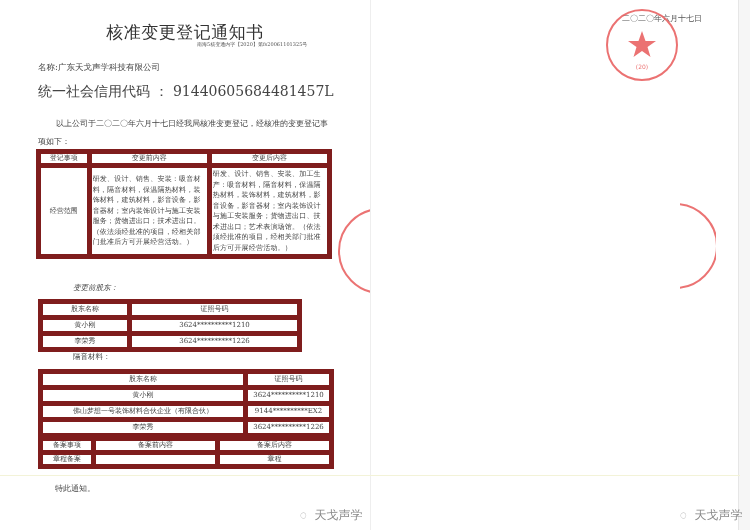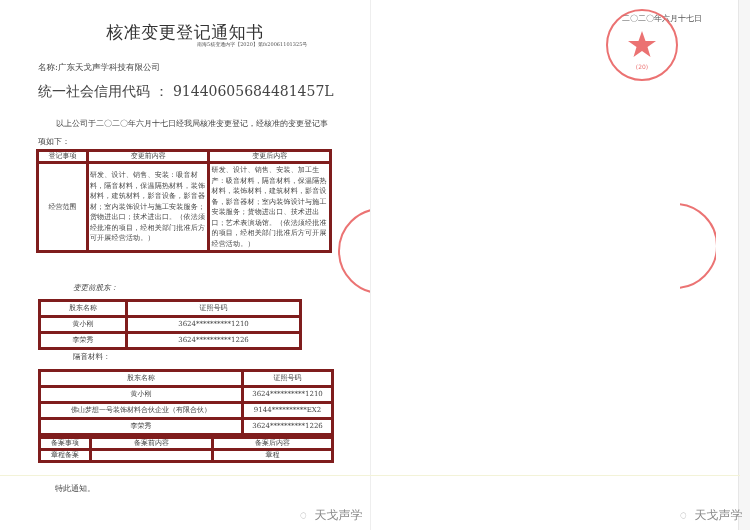--- a/index.html
+++ b/index.html
@@ -12,21 +12,21 @@
   .page-left { position:absolute; left:0; top:0; width:370px; height:530px; background:#fff; }
   .page-right { position:absolute; left:370px; top:0; width:370px; height:530px; background:#fff; border-left:1px solid #eee; }
   .edge { position:absolute; left:738px; top:0; width:12px; height:530px; background:#f6f6f6; border-left:1px solid #e6e6e6; }
   .fold { position:absolute; left:0; top:475px; width:740px; height:1px; background:#f3f3d8; }
   .title { position:absolute; left:0; width:370px; top:21px; text-align:center; font-size:17px; font-weight:normal; color:#333; letter-spacing:0.5px; }
   .docno { position:absolute; left:197px; top:41px; font-size:5px; color:#555; white-space:nowrap; }
   .name-line { position:absolute; left:38px; top:62px; font-size:8.5px; color:#444; }
   .code-line { position:absolute; left:38px; top:83px; font-size:14px; color:#444; }
   .para { position:absolute; left:38px; top:115px; width:295px; font-size:8px; line-height:18px; color:#444; text-indent:18px; }
   table { border-collapse:collapse; position:absolute; font-size:7px; color:#444; }
-  td { border:3px solid #7f1d1d; text-align:center; padding:0 2px; line-height:9px;margin-top:20px; }
+  td { border:5px solid #7f1d1d; text-align:center; padding:0 2px; line-height:9px;margin-top:20px; }
   .t1 { left:36px; top:149px; width:296px; }
   .t1 .scope { text-align:left; font-size:7px; line-height:10.5px; letter-spacing:0.2px; padding:1px 1px; }
   .t2 { left:38px; top:299px; width:264px; }
   .t3 { left:38px; top:369px; width:296px; }
   .t4 { left:38px; top:436px; width:296px;padding-left:20px; }
   .label { position:absolute; font-size:7.5px; color:#444; }
   .stamp { position:absolute; border:2px solid #e85a5a; border-radius:50%; opacity:0.85; }
   .stamp svg { position:absolute; }
   .date { position:absolute; left:622px; top:13px; font-size:8px; color:#555; }
   .wm { position:absolute; font-family:Liberation Mono, monospace; font-size:12px; color:#888; }

